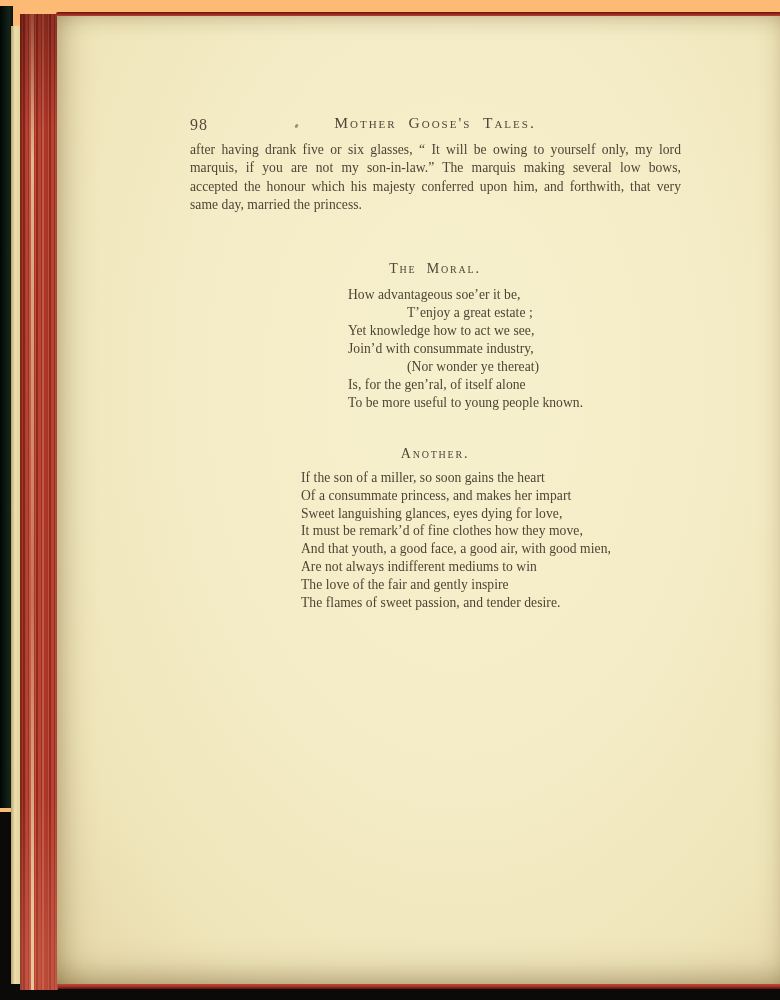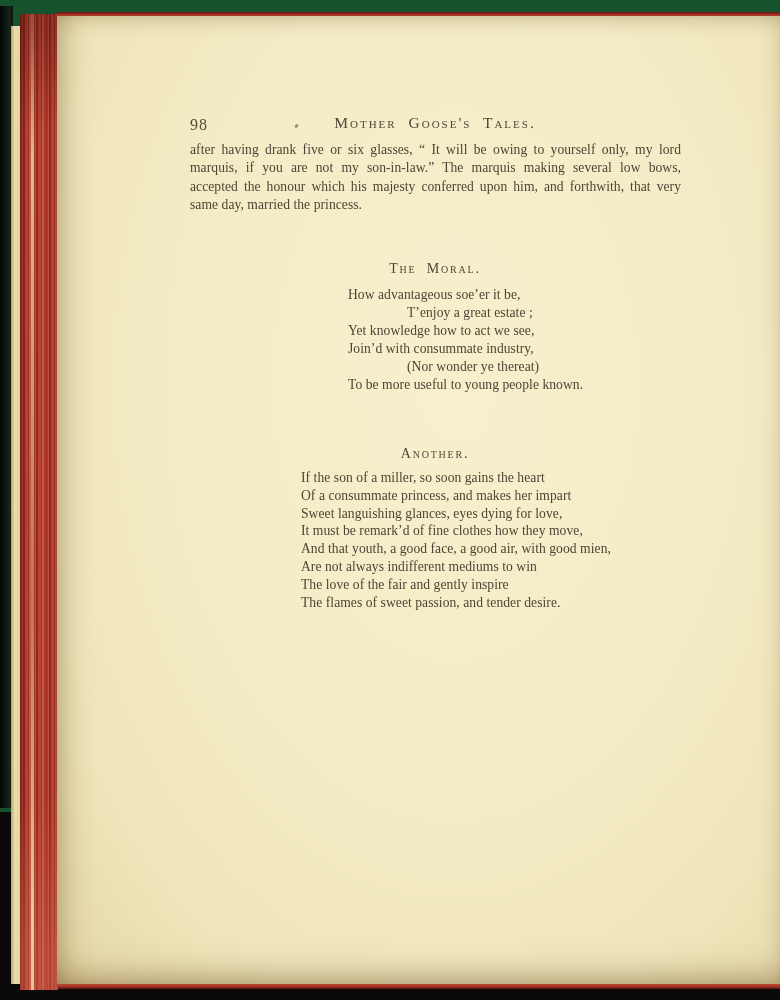--- a/index.html
+++ b/index.html
@@ -2,21 +2,21 @@
 <html><head>
 <meta charset="utf-8">
 <style>
   html,body{
     margin:0;padding:0;
     width:780px;height:1000px;
     overflow:hidden;
     background:#0b0a08;
     font-family:"Liberation Serif","DejaVu Serif",serif;
   }
-  .stage{position:relative;width:780px;height:812px;background:#14532d;}
+  .stage{position:relative;width:780px;height:812px;background:#fdba74;}
 
   
   .cover-edge{
     position:absolute;left:0;top:6px;bottom:4px;width:13px;
     background:linear-gradient(to right,#020604,#0e1a12 45%,#16251b 75%,#09110b);
   }
   
   .under-pages{
     position:absolute;left:11px;top:26px;width:11px;height:958px;
     background:linear-gradient(to right,#b9a570,#ecdfae 35%,#e3d49c 80%,#c8b37a);
@@ -129,20 +129,21 @@
 
 
     <div class="section-heading heading-moral">The Moral.</div>
 
     <div class="poem poem-moral">
       <div class="pline">How advantageous soe’er it be,</div>
       <div class="pline indent">T’enjoy a great estate ;</div>
       <div class="pline">Yet knowledge how to act we see,</div>
       <div class="pline">Join’d with consummate industry,</div>
       <div class="pline indent">(Nor wonder ye thereat)</div>
+      <div class="pline">Is, for the gen’ral, of itself alone</div>
       <div class="pline">To be more useful to young people known.</div>
     </div>
 
     <div class="section-heading heading-another">Another.</div>
 
     <div class="poem poem-another">
       <div class="pline">If the son of a miller, so soon gains the heart</div>
       <div class="pline">Of a consummate princess, and makes her impart</div>
       <div class="pline">Sweet languishing glances, eyes dying for love,</div>
       <div class="pline">It must be remark’d of fine clothes how they move,</div>

